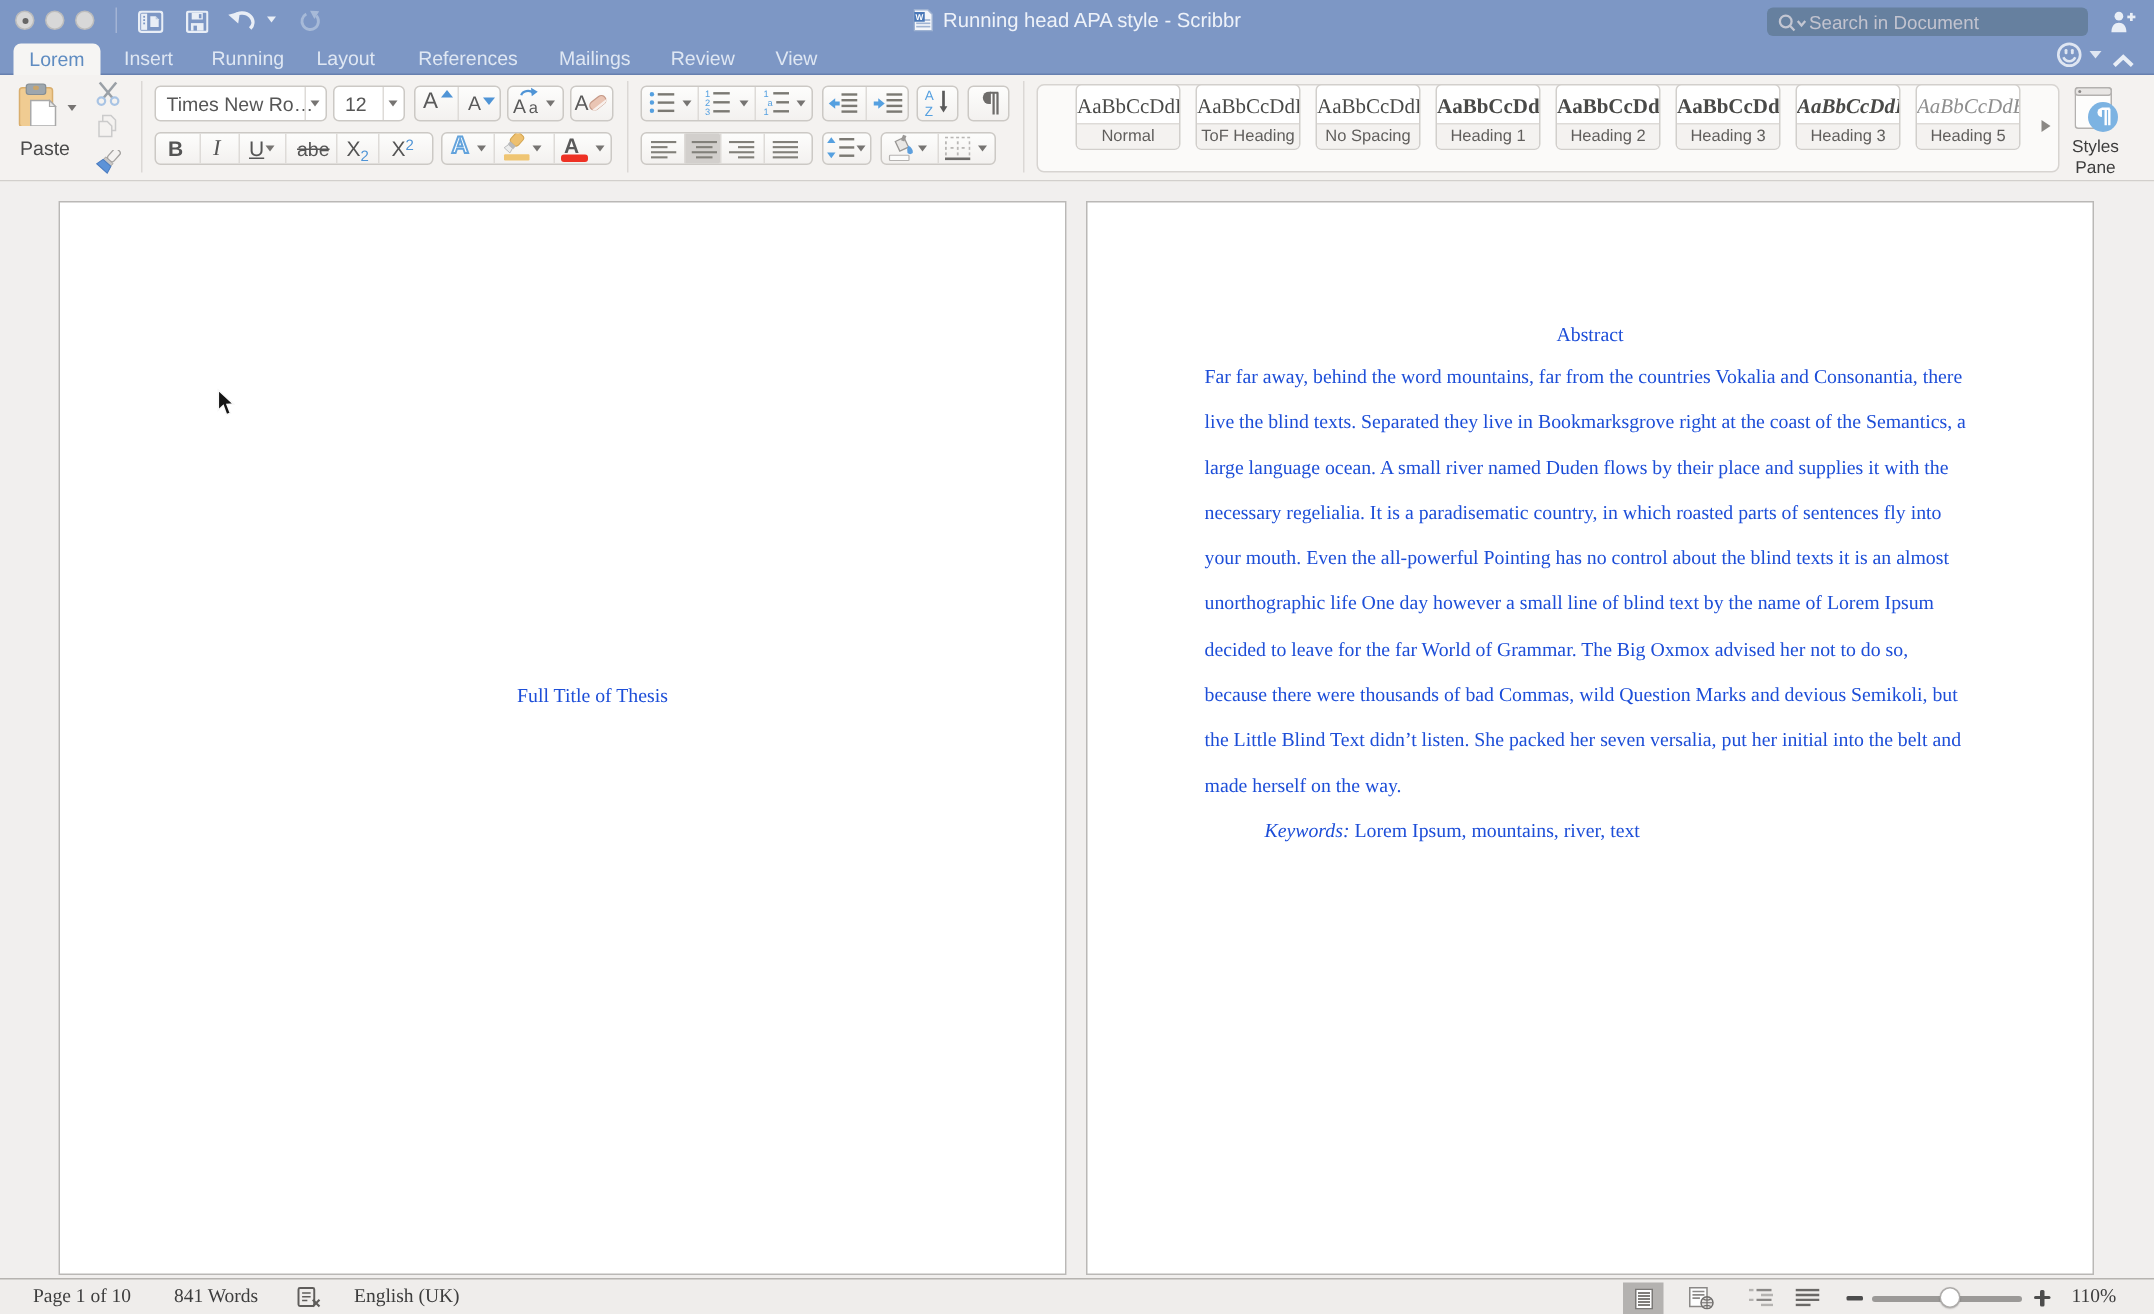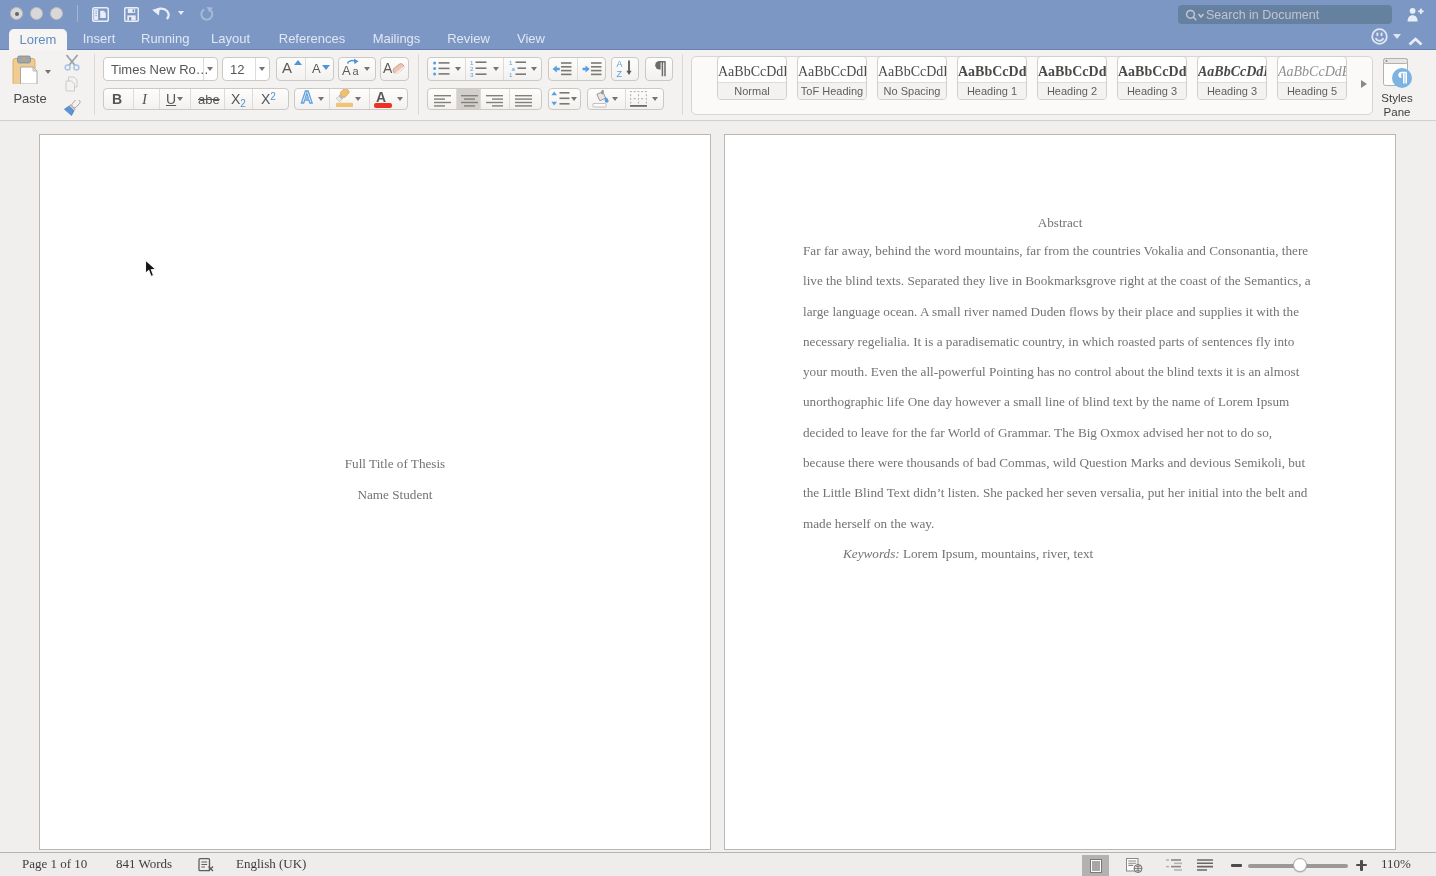--- a/index.html
+++ b/index.html
@@ -27,21 +27,21 @@
 .gdiv{position:absolute;top:1px;bottom:1px;width:1px;background:#dedbd8;}
 .glabel{font-size:13px;color:#4a4a4a;}
 
 #gallery{position:absolute;left:691px;top:6px;width:682px;height:59px;background:#fbfaf9;border:1px solid #d7d4d1;border-radius:5px;box-sizing:border-box;}
 .card{position:absolute;top:6px;width:70px;height:44px;background:#fff;border:1px solid #d2cfcc;border-radius:4px;box-sizing:border-box;overflow:hidden;}
 .card .samp{position:absolute;left:0;top:0;width:100%;height:28px;font-family:"Liberation Serif",serif;font-size:14px;color:#4a4a48;text-align:center;line-height:29px;white-space:nowrap;}
 .card .lab{position:absolute;left:0;bottom:0;width:100%;height:16px;background:#f4f2f0;border-top:1px solid #dedbd8;font-size:11px;color:#605e5c;text-align:center;line-height:16px;}
 
 #docarea{position:absolute;left:0;top:121px;width:1436px;height:731px;background:#f1efee;}
 .page{position:absolute;top:13px;background:#fff;border:1px solid #bab8b6;box-sizing:border-box;}
-.serif{font-family:"Liberation Serif",serif;color:#737373;}
+.serif{font-family:"Liberation Serif",serif;color:#1d4ed8;}
 
 #statusbar{position:absolute;left:0;top:852px;width:1436px;height:24px;background:#efedeb;border-top:1px solid #b6b3b0;box-sizing:border-box;font-size:13px;color:#3d3d3d;}
 #statusbar .it{position:absolute;top:3px;font-family:Liberation Serif, serif;}
 </style>
 </head>
 <body>
 <div id="app">
 
   <div id="titlebar"></div>
   <div class="tl" style="left:10px;">
@@ -68,20 +68,28 @@
       </svg></div>
   <div class="ticon" style="left:152px;top:7px;"><svg width="19" height="14" viewBox="0 0 19 14">
         <path d="M2.8 4.8 C6 0.8 12 0.6 15 4 C17.5 6.8 16.8 10 14.8 12" fill="none" stroke="#e9eef6" stroke-width="2.3"></path>
         <path d="M0.2 2.8 L8 0.8 L6.8 8.6 Z" fill="#e9eef6"></path>
       </svg></div>
   <div class="car" style="left:178px;top:11px;border-top-color:#e9eef6;"></div>
   <div class="ticon" style="left:198px;"><svg width="16" height="16" viewBox="0 0 16 16">
         <path d="M12.9 3.5 A5.5 5.5 0 1 1 6.2 2.3" fill="none" stroke="#a7bad8" stroke-width="1.9"></path>
         <path d="M8.6 0 L14.8 0.5 L11.6 5.6 Z" fill="#a7bad8"></path>
       </svg></div>
+  <div id="wintitle"><span style="display:inline-block;position:relative;top:2.5px;margin-right:7px;"><svg width="13" height="15" viewBox="0 0 13 15">
+          <path d="M0.5 0.5 h9 l3 3 v11 h-12 z" fill="#f4f6fa" stroke="#9eb2d2" stroke-width="1"></path>
+          <rect x="1.8" y="6.8" width="9.4" height="1.1" fill="#9fb3d3"></rect>
+          <rect x="1.8" y="9" width="9.4" height="1.1" fill="#9fb3d3"></rect>
+          <rect x="1.8" y="11.2" width="9.4" height="1.1" fill="#9fb3d3"></rect>
+          <rect x="0.5" y="2" width="7" height="6.5" fill="#4a78b8"></rect>
+          <text x="4" y="7" font-size="5.5" fill="#fff" text-anchor="middle" font-family="Liberation Sans" font-weight="bold">W</text>
+        </svg></span>Running head APA style - Scribbr</div>
   <div id="searchbox">
       <svg style="position:absolute;left:7px;top:3.5px;" width="20" height="13" viewBox="0 0 20 13">
         <circle cx="5.5" cy="5.3" r="3.9" fill="none" stroke="#c3c6d2" stroke-width="1.5"></circle>
         <path d="M8.3 8.1 L11.3 11.3" stroke="#c3c6d2" stroke-width="1.5"></path>
         <path d="M13.5 5 l2.5 3 l2.5 -3" fill="none" stroke="#c3c6d2" stroke-width="1.5"></path>
       </svg>
       <span>Search in Document</span>
     </div>
   <div class="ticon" style="left:1407px;"><svg width="17" height="15" viewBox="0 0 17 15">
         <circle cx="5.6" cy="3.8" r="2.9" fill="#e9eef6"></circle>
@@ -380,21 +388,20 @@
           </g>
         </svg></div>
     <div class="abs" style="left:1372px;top:42px;width:50px;text-align:center;font-size:11.5px;color:#3d3d3d;line-height:13.5px;">Styles<br>Pane</div>
   </div>
 
   <div id="docarea">
     <div class="page" style="left:39px;width:672px;height:716px;"></div>
     <div class="page" style="left:724px;width:672px;height:716px;"></div>
 
     <div class="serif abs" style="left:39px;top:335px;width:672px;text-align:center;font-size:13.2px;"><span style="position:relative;left:20px;">Full Title of Thesis</span></div>
-    <div class="serif abs" style="left:39px;top:366px;width:672px;text-align:center;font-size:13.2px;"><span style="position:relative;left:20px;">Name Student</span></div>
 
     <div class="serif abs" style="left:724px;top:94px;width:672px;text-align:center;font-size:13.2px;">Abstract</div>
     <div class="serif abs" style="left:803px;top:115px;width:540px;font-size:13.2px;line-height:30.3px;">Far far away, behind the word mountains, far from the countries Vokalia and Consonantia, there<br>live the blind texts. Separated they live in Bookmarksgrove right at the coast of the Semantics, a<br>large language ocean. A small river named Duden flows by their place and supplies it with the<br>necessary regelialia. It is a paradisematic country, in which roasted parts of sentences fly into<br>your mouth. Even the all-powerful Pointing has no control about the blind texts it is an almost<br>unorthographic life One day however a small line of blind text by the name of Lorem Ipsum<br>decided to leave for the far World of Grammar. The Big Oxmox advised her not to do so,<br>because there were thousands of bad Commas, wild Question Marks and devious Semikoli, but<br>the Little Blind Text didn’t listen. She packed her seven versalia, put her initial into the belt and<br>made herself on the way.<br><span style="margin-left:40px;font-style:italic;">Keywords:</span> Lorem Ipsum, mountains, river, text</div>
 
     <div class="abs" style="left:144px;top:138px;"><svg width="13" height="19" viewBox="0 0 13 19">
           <path d="M1.5 1 L1.5 14.5 L4.8 11.5 L7 17.5 L9.6 16.5 L7.4 10.7 L11.8 10.4 Z" fill="#141414" stroke="#f8f8f8" stroke-width="1.1"></path>
         </svg></div>
   </div>
 
   <div id="statusbar">

